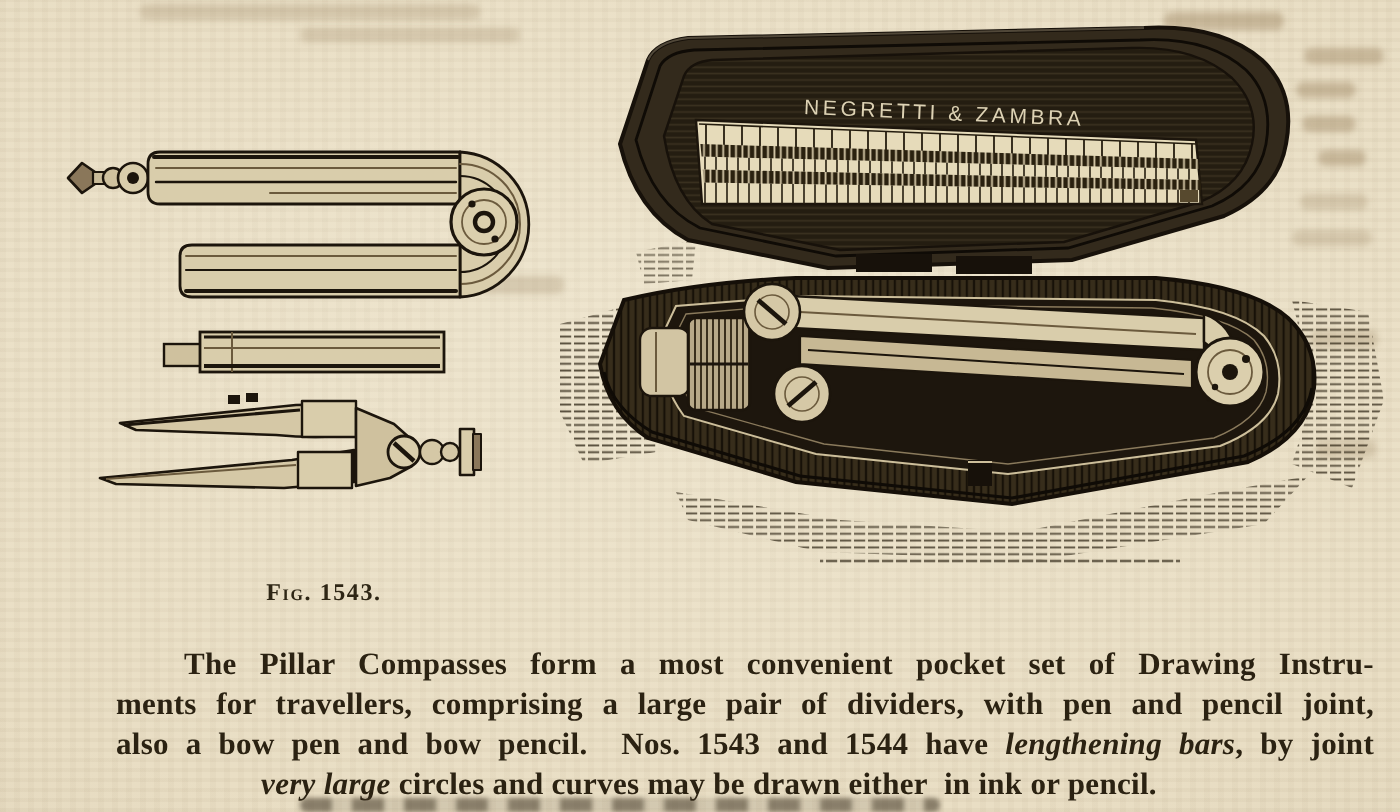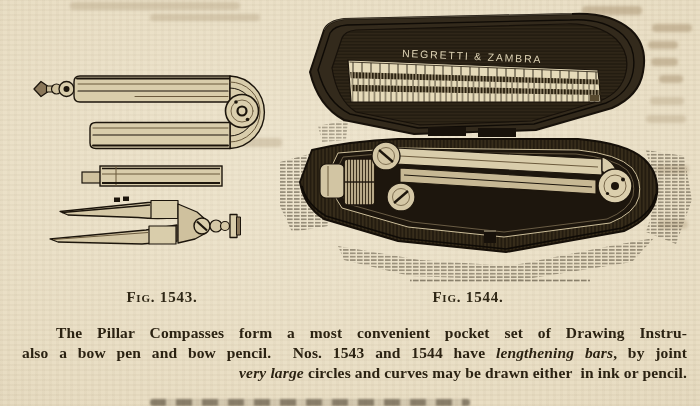--- a/index.html
+++ b/index.html
@@ -9,32 +9,32 @@
     background-image:
       radial-gradient(130% 110% at 48% 42%, rgba(255,252,240,.25) 0%, rgba(255,252,240,0) 55%, rgba(125,104,70,.14) 100%),
       repeating-linear-gradient(0deg, rgba(128,106,72,.05) 0 2px, rgba(0,0,0,0) 2px 5px),
       repeating-linear-gradient(90deg, rgba(128,106,72,.04) 0 3px, rgba(0,0,0,0) 3px 7px);
     font-family:"Liberation Serif","DejaVu Serif",serif;
     color:#2b2314;
   }
   svg{position:absolute; display:block;}
   .caption{
     position:absolute; width:140px; text-align:center;
-    font-variant:small-caps; font-weight:bold; font-size:15px; letter-spacing:.8px;
+    font-variant:small-caps; font-weight:bold; font-size:12px; letter-spacing:.8px;
     color:#2e2615;
   }
   .cap-1543{left:92px; top:289px;}
   .cap-1544{left:398px; top:289px;}
   .paragraph{
     position:absolute; left:22px; right:13px; top:323px;
     font-size:15.5px; font-weight:700; line-height:20px; letter-spacing:.15px;
     color:#2b2212;
   }
-  .para-line{white-space:pre-wrap; text-align:right;}
-  .para-line.just{text-align:justify; text-align-last:justify;}
+  .para-line{white-space:pre-wrap; text-align:center;}
+  .para-line.just{text-align:justify; text-align-last:justify;margin-left:36px;}
   .para-line.indent{text-indent:34px;}
   .para-line em{font-style:italic; font-weight:bold;}
   
   .bleed{
     position:absolute; border-radius:4px;
     background:rgba(152,128,92,.42);
     filter:blur(1.6px);
   }
   .bleed.light{background:rgba(152,128,92,.26);}
   .cutline{
@@ -225,22 +225,22 @@
         <circle cx="121" cy="197" r="8.5" fill="none" stroke="#6b5a3d" stroke-width="0.8"></circle>
         <line x1="114" y1="203" x2="128" y2="191" stroke="#1c150c" stroke-width="2.4"></line>
       </g>
 
       <rect x="204" y="230" width="12" height="13" fill="#17110a"></rect>
       <line x1="204" y1="231" x2="216" y2="231" stroke="#cdbf9b" stroke-width="1"></line>
     </g>
   </svg>
 
   <div class="caption cap-1543">Fig. 1543.</div>
-  <div class="caption cap-1544">Fig. 1544.</div>
 
   <div class="paragraph">
       <div class="para-line indent just"><span>The Pillar Compasses form a most convenient pocket set of Drawing Instru-</span></div>
+      <div class="para-line just"><span>ments for travellers, comprising a large pair of dividers, with pen and pencil joint,</span></div>
       <div class="para-line just"><span>also a bow pen and bow pencil.&nbsp; Nos. 1543 and 1544 have </span><em>lengthening bars</em><span>, by joint</span></div>
       <div class="para-line"><em>very large</em><span> circles and curves may be drawn either&nbsp; in ink or pencil.</span></div>
     </div>
 
   <div class="cutline"></div>
 </div>
 
 </body></html>

